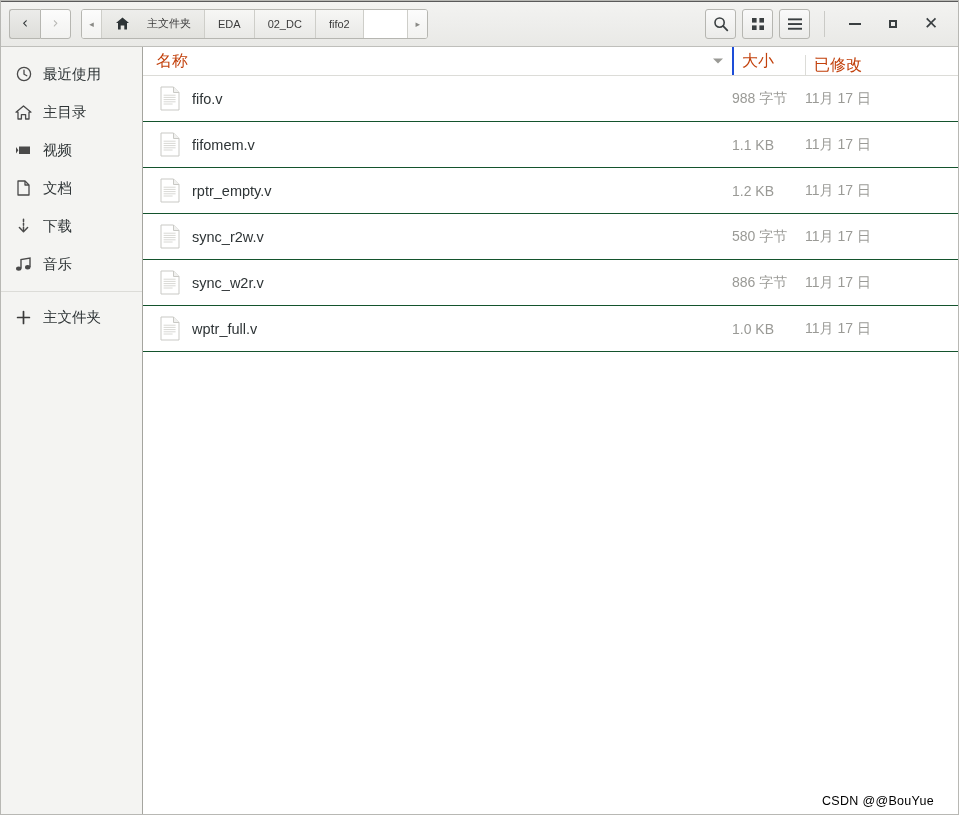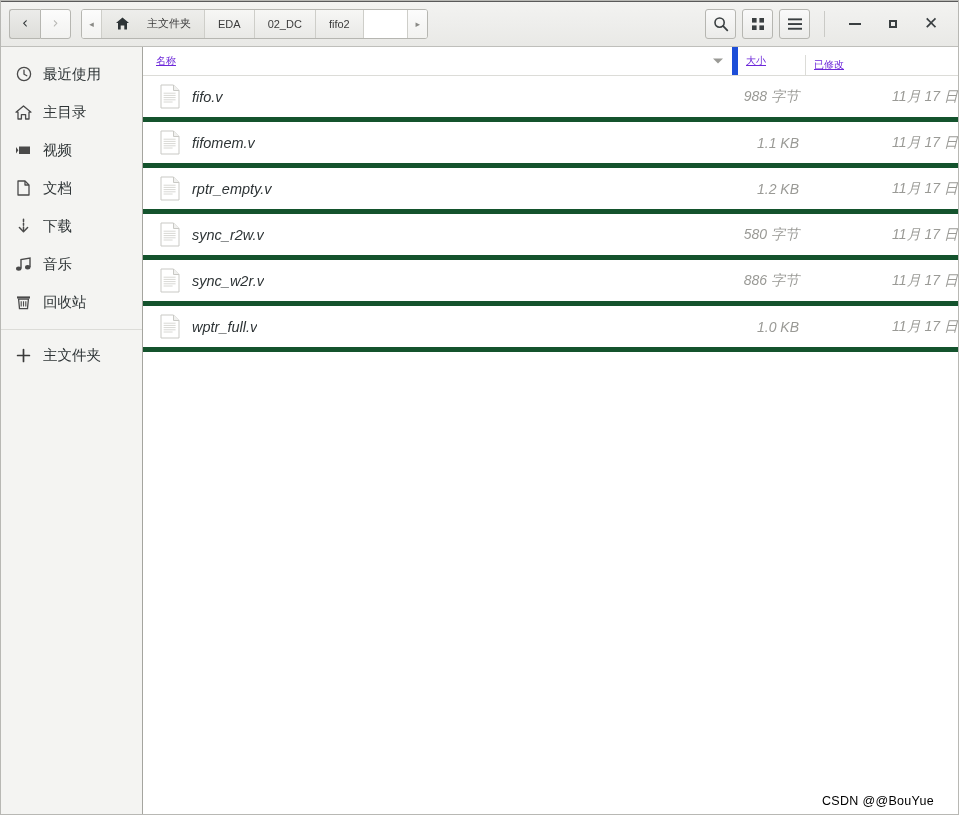--- a/index.html
+++ b/index.html
@@ -140,54 +140,53 @@
   .side-sep { height: 1px; background: #dcdcd8; margin: 8px 0 6px 0; }
 
   
   .filearea { flex: 1; background: #ffffff; display: flex; flex-direction: column; min-width: 0; }
 
   .colheader {
     height: 29px; flex: 0 0 29px;
     display: flex; align-items: stretch;
     border-bottom: 1px solid #dcdcd8;
     background: #ffffff;
-    font-size: 10px; color: #6d28d9; text-decoration: underline;
+    font-size: 16px; color: #c2410c;
   }
   .col-name { flex: 1; display: flex; align-items: center; padding-left: 13px; position: relative; cursor: default; }
   .sort-arrow {
     position: absolute; right: 9px; top: 50%; transform: translateY(-50%);
     width: 0; height: 0;
     border-left: 5px solid transparent; border-right: 5px solid transparent;
     border-top: 5px solid #9a9a96;
   }
   .col-size {
     width: 73px; flex: 0 0 73px; display: flex; align-items: center;
-    padding-left: 8px; border-left: 6px solid #1d4ed8; cursor: default;
+    padding-left: 8px; border-left: 2px solid #1d4ed8; cursor: default;
   }
   .col-mod {
     width: 153px; flex: 0 0 153px; display: flex; align-items: center;
     padding-left: 8px; border-left: 1px solid #dcdcd8; cursor: default; margin-top: 8px;
   }
 
   .filelist { flex: 1; overflow: hidden; }
   .frow {
     display: flex; align-items: center;
     height: 46px;
-    border-bottom: 5px solid #14532d;
+    border-bottom: 1px solid #14532d;
     cursor: default;
-    font-style: italic;
   }
   .fname { flex: 1; display: flex; align-items: center; gap: 12px; padding-left: 17px; min-width: 0; }
   .fsize {
     width: 73px; flex: 0 0 73px; font-size: 14px; color: #9a9a96;
-    text-align: right; padding-right: 6px; white-space: nowrap;
+    padding-right: 6px; white-space: nowrap;
   }
   .fmod {
     width: 153px; flex: 0 0 153px; font-size: 14px; color: #9a9a96;
-    text-align: right; white-space: nowrap;
+    text-align: left; padding-right: 9px; white-space: nowrap;
   }
   .fname-text { font-size: 14.5px; color: #2e3436; white-space: nowrap; overflow: hidden; text-overflow: ellipsis; }
 
   .doc-icon { width: 20px; height: 25px; flex: 0 0 20px; }
 
   .watermark {
     position: absolute; right: 24px; bottom: 6px;
     font-size: 12.5px; color: #000000; letter-spacing: 0.3px;
   }
 </style>
@@ -338,30 +337,20 @@
         <span class="side-icon">
           <svg width="17" height="15" viewBox="0 0 17 15">
             <path d="M6 11.4 V2.6 L15 1 V10" fill="none" stroke="#4a4a4a" stroke-width="1.4"></path>
             <ellipse cx="3.7" cy="11.6" rx="2.7" ry="2.2" fill="#4a4a4a"></ellipse>
             <ellipse cx="12.7" cy="10.2" rx="2.7" ry="2.2" fill="#4a4a4a"></ellipse>
           </svg>
         </span>
         <span>音乐</span>
       </div>
 
-      <div class="side-item">
-        <span class="side-icon">
-          <svg width="15" height="16" viewBox="0 0 15 16">
-            <rect x="1" y="2.4" width="13" height="2.1" fill="#4a4a4a"></rect>
-            <path d="M2.6 5.2 h9.8 l-0.9 9.4 h-8 Z" fill="none" stroke="#4a4a4a" stroke-width="1.3"></path>
-            <path d="M5.2 7.2 v5.4 M7.5 7.2 v5.4 M9.8 7.2 v5.4" stroke="#4a4a4a" stroke-width="1.1"></path>
-          </svg>
-        </span>
-        <span>回收站</span>
-      </div>
 
       <div class="side-sep"></div>
 
       <div class="side-item">
         <span class="side-icon">
           <svg width="15" height="15" viewBox="0 0 15 15">
             <path d="M7.5 1.6 v11.8 M1.6 7.5 h11.8" stroke="#3a3a3a" stroke-width="1.7" stroke-linecap="round"></path>
           </svg>
         </span>
         <span>主文件夹</span>

